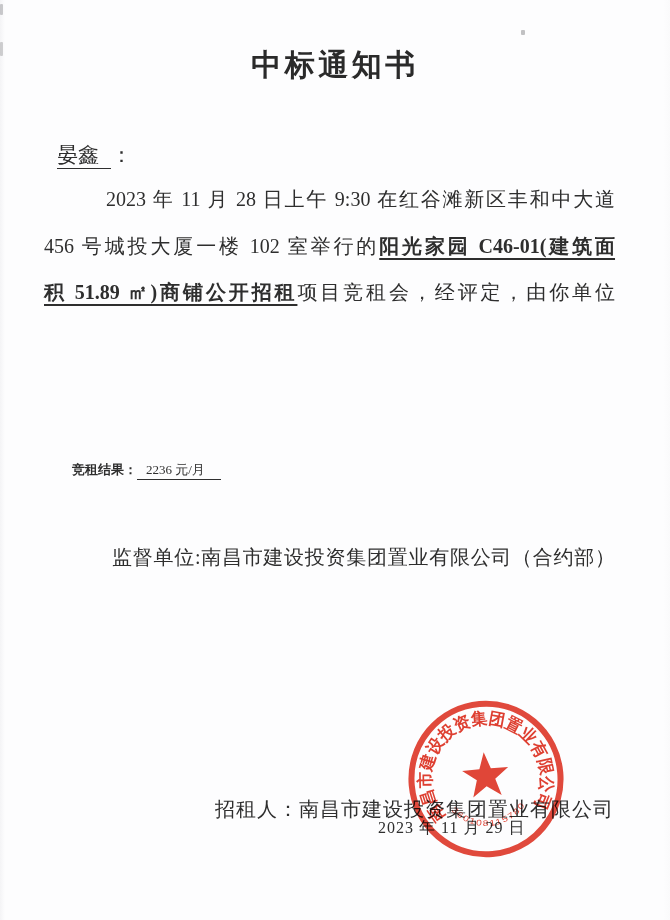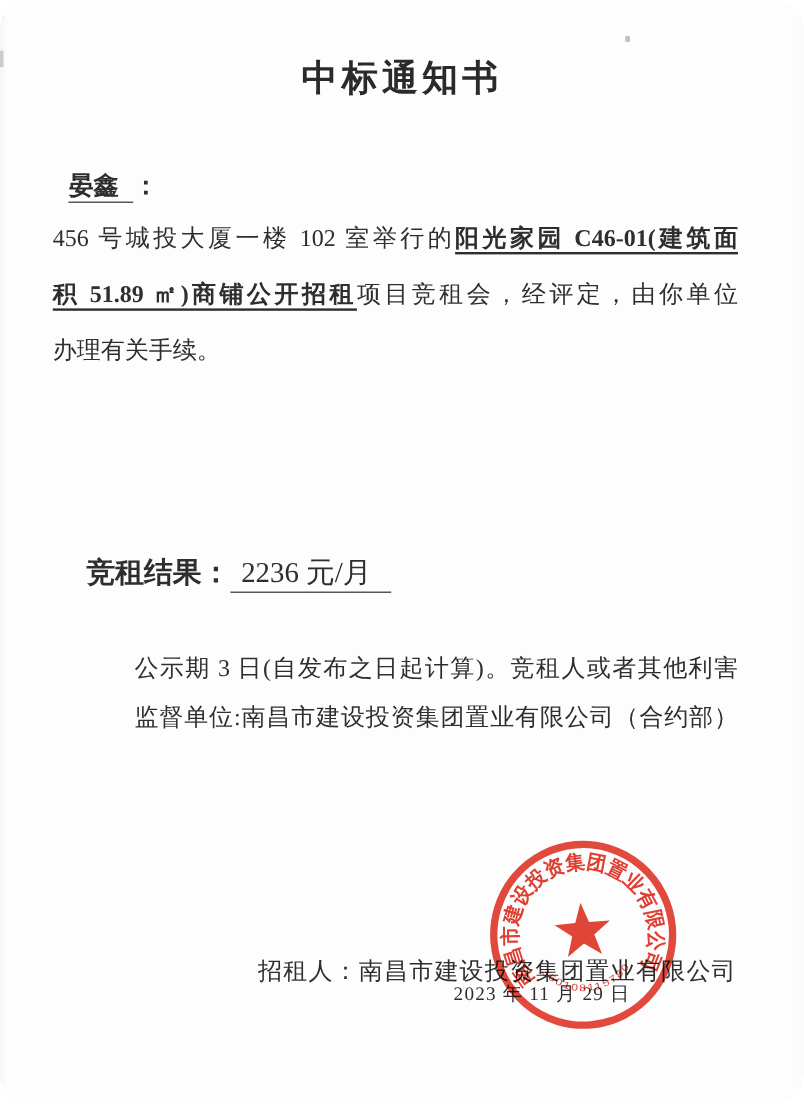--- a/index.html
+++ b/index.html
@@ -6,52 +6,51 @@
   * { margin:0; padding:0; box-sizing:border-box; }
   html,body { width:670px; height:920px; }
   body {
     font-family: "Liberation Serif", "DejaVu Serif", serif;
     background:#fff;
   }
   .page {
     position:relative; width:670px; height:920px; overflow:hidden;
     background: linear-gradient(90deg,#f4f4f6 0,#fdfdfe 5px 99%,#fafafb 100%);
     color: var(--ink);
-    border-radius: 25px;
   }
   
   .speck { position:absolute; background:#8f8f92; border-radius:1px; }
   .speck.s1 { left:521px; top:30px; width:4px; height:5px; opacity:.55; }
   .speck.s2 { left:0; top:4px;  width:3px; height:11px; opacity:.45; }
   .speck.s3 { left:0; top:42px; width:3px; height:14px; opacity:.4; }
 
   .title {
     position:absolute; top:45px; left:0; width:670px;
     text-align:center; font-size:30px; font-weight:600;
     letter-spacing:3.5px; color:#2a2a2a;
   }
-  .salutation { position:absolute; top:141px; left:57px; font-size:21px; font-weight:bold; }
+  .salutation { position:absolute; top:141px; left:57px; font-size:21px; font-weight:normal; }
   .salutation .name { border-bottom:1.8px solid #2f2f2f; padding:0 12px 1px 0; }
 
   .para { position:absolute; left:44px; width:571px; font-size:20px; }
   .p1 { top:176px; }
   .p1 .line { height:46.6px; line-height:46.6px; }
   .p2 { top:537px; }
   .p2 .line { height:40.5px; line-height:40.5px; }
   .line { text-align:justify; text-align-last:justify; }
   .line.last { text-align-last:left; }
   .line.indent { text-indent:62px; }
   .p2 .line.indent { text-indent:68px; }
   .em {
     font-weight:bold;
     text-decoration:underline;
     text-underline-offset:5px;
     text-decoration-thickness:1.6px;
   }
-  .result { position:absolute; top:461px; left:72px; font-size:24px; }
+  .result { position:absolute; top:461px; left:72px; font-size:13px; }
   .result .label { font-weight:bold; }
   .result .value { border-bottom:1.7px solid #2f2f2f; padding:0 16px 2px 9px; }
 
   .sign-line { position:absolute; top:796px; left:215px; font-size:20px; letter-spacing:1px; }
   .date-line { position:absolute; top:818px; left:378px; font-size:16px; letter-spacing:1px; }
 
   .seal {
     position:absolute; left:405px; top:696px; width:162px; height:166px;
     transform:rotate(-5deg);
     mix-blend-mode:multiply; opacity:.9;
@@ -70,31 +69,30 @@
   <div class="speck s2"></div>
   <div class="speck s3"></div>
 
   <div class="title">中标通知书</div>
 
   <div class="salutation">
     <span class="name">晏鑫</span><span>：</span>
   </div>
 
   <div class="para p1">
+    <div class="line indent"><span>2023 年 11 月 28 日上午 9:30 在红谷滩新区丰和中大道</span></div>
     <div class="line"><span>456 号城投大厦一楼 102 室举行的</span><span class="em">阳光家园 C46-01(建筑面</span></div>
     <div class="line"><span class="em">积 51.89 ㎡)商铺公开招租</span><span>项目竞租会，经评定，由你单位</span></div>
-    <div class="line last"><span>办理有关手续。</span></div>
   </div>
 
   <div class="result">
     <span class="label">竞租结果：</span><span class="value">2236 元/月</span>
   </div>
 
   <div class="para p2">
-    <div class="line indent"><span>公示期 3 日(自发布之日起计算)。竞租人或者其他利害</span></div>
     <div class="line indent"><span>监督单位:南昌市建设投资集团置业有限公司（合约部）</span></div>
   </div>
 
   <div class="sign-line">
     <span>招租人：</span><span>南昌市建设投资集团置业有限公司</span>
   </div>
 
   <div class="date-line">2023 年 11 月 29 日</div>
 
   <svg class="seal" viewBox="0 0 200 200" xmlns="http://www.w3.org/2000/svg">

